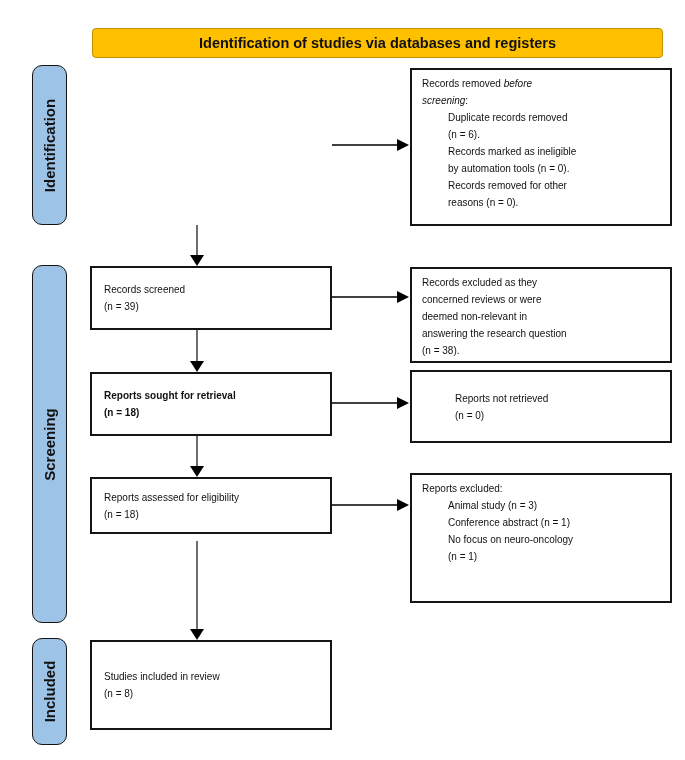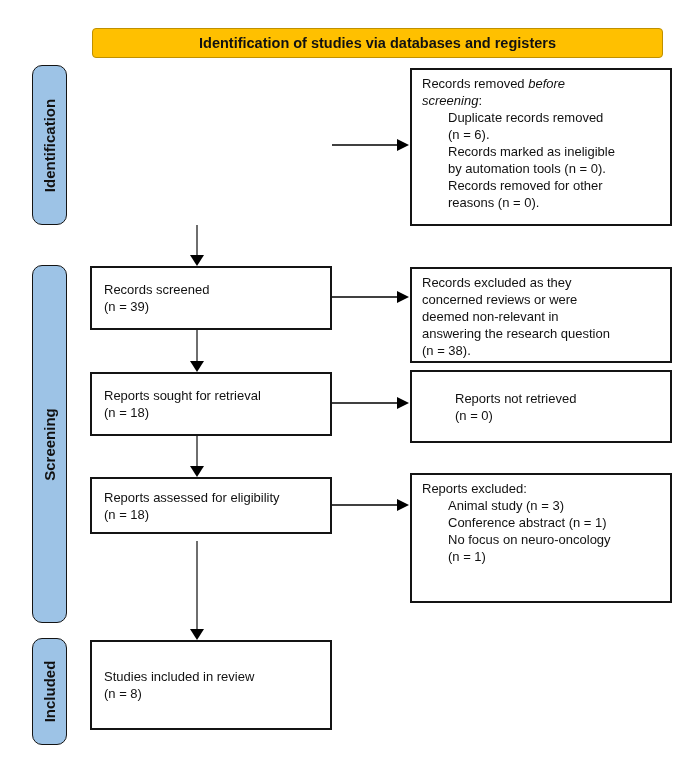--- a/index.html
+++ b/index.html
@@ -24,35 +24,35 @@
   }
   .stage span{
     transform:rotate(-90deg);white-space:nowrap;
     font-weight:bold;font-size:15px;color:#111;
   }
   .stage-identification{top:65px;height:160px;}
   .stage-screening{top:265px;height:358px;}
   .stage-included{top:638px;height:107px;}
   .box{
     position:absolute;background:#fff;border:2px solid #141414;
-    box-sizing:border-box;font-size:13px;line-height:17px;
+    box-sizing:border-box;font-size:10px;line-height:17px;
   }
   .box.center{display:flex;align-items:center;}
   .box .txt{white-space:pre-line;padding:4px 10px 4px 12px;}
   .box.top{padding:5px 8px 4px 10px;}
   .box.top .main{white-space:pre-line;}
   .box.top .main i{white-space:pre-line;}
   .box.top .item{white-space:pre-line;padding-left:26px;}
   .col-left{left:90px;width:242px;}
   .col-right{left:410px;width:262px;}
   .b-identified{top:65px;height:160px;}
   .b-removed{top:68px;height:158px;}
   .b-screened{top:266px;height:64px;}
   .b-excl-screen{top:267px;height:96px;padding-top:3px;}
-  .b-sought{top:372px;height:64px;}
+  .b-sought{top:372px;height:64px;font-weight:bold;}
   .b-notretrieved{top:370px;height:73px;padding-left:31px;}
   .b-assessed{top:477px;height:57px;}
   .b-excl-elig{top:473px;height:130px;padding-top:8px;}
   .b-included{top:640px;height:90px;}
   .hline{position:absolute;height:2px;background:#404040;}
   .vline{position:absolute;width:2px;background:#6e6e6e;}
   .hhead{position:absolute;width:0;height:0;
     border-top:6px solid transparent;border-bottom:6px solid transparent;
     border-left:12px solid #000;}
   .vhead{position:absolute;width:0;height:0;

